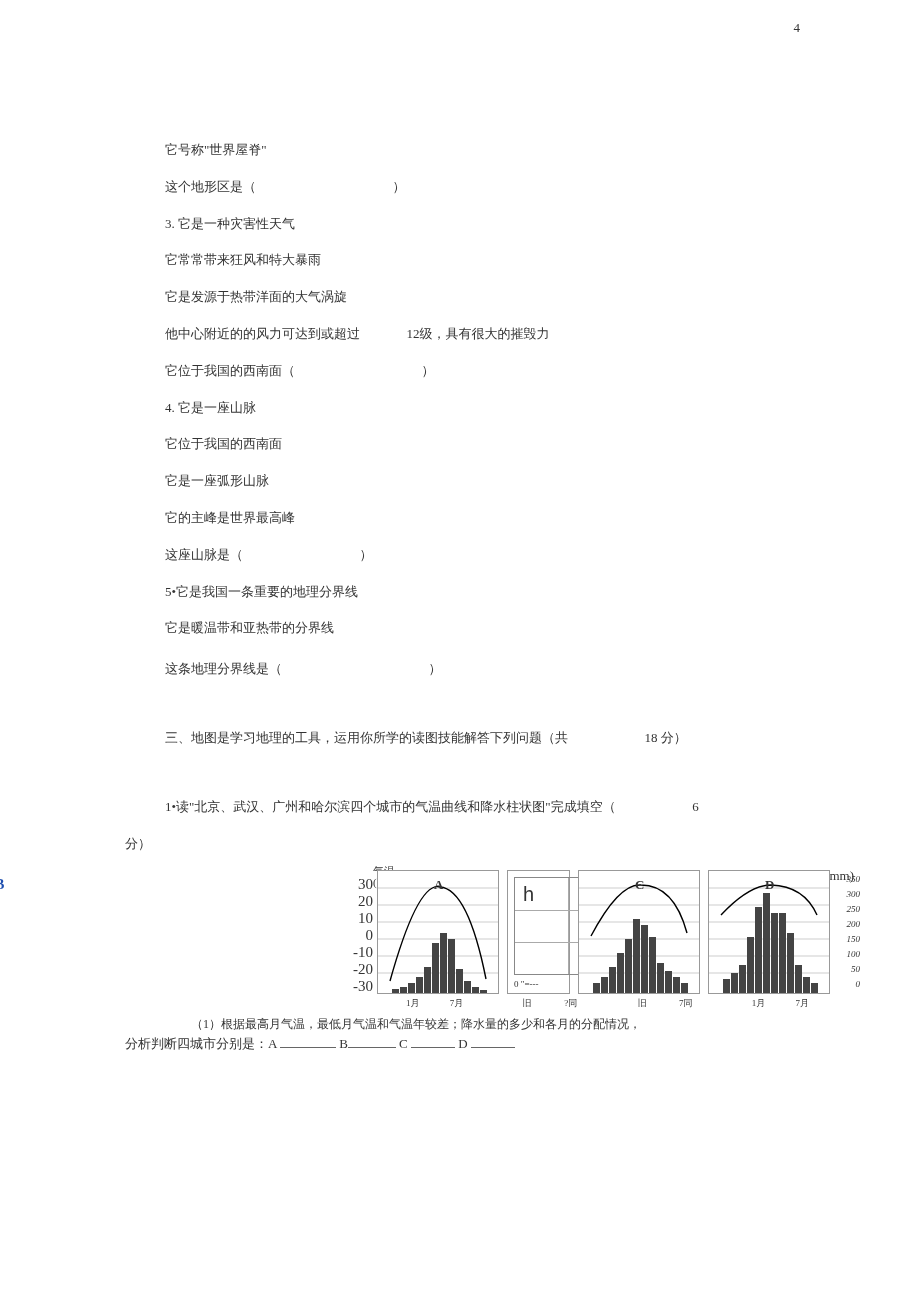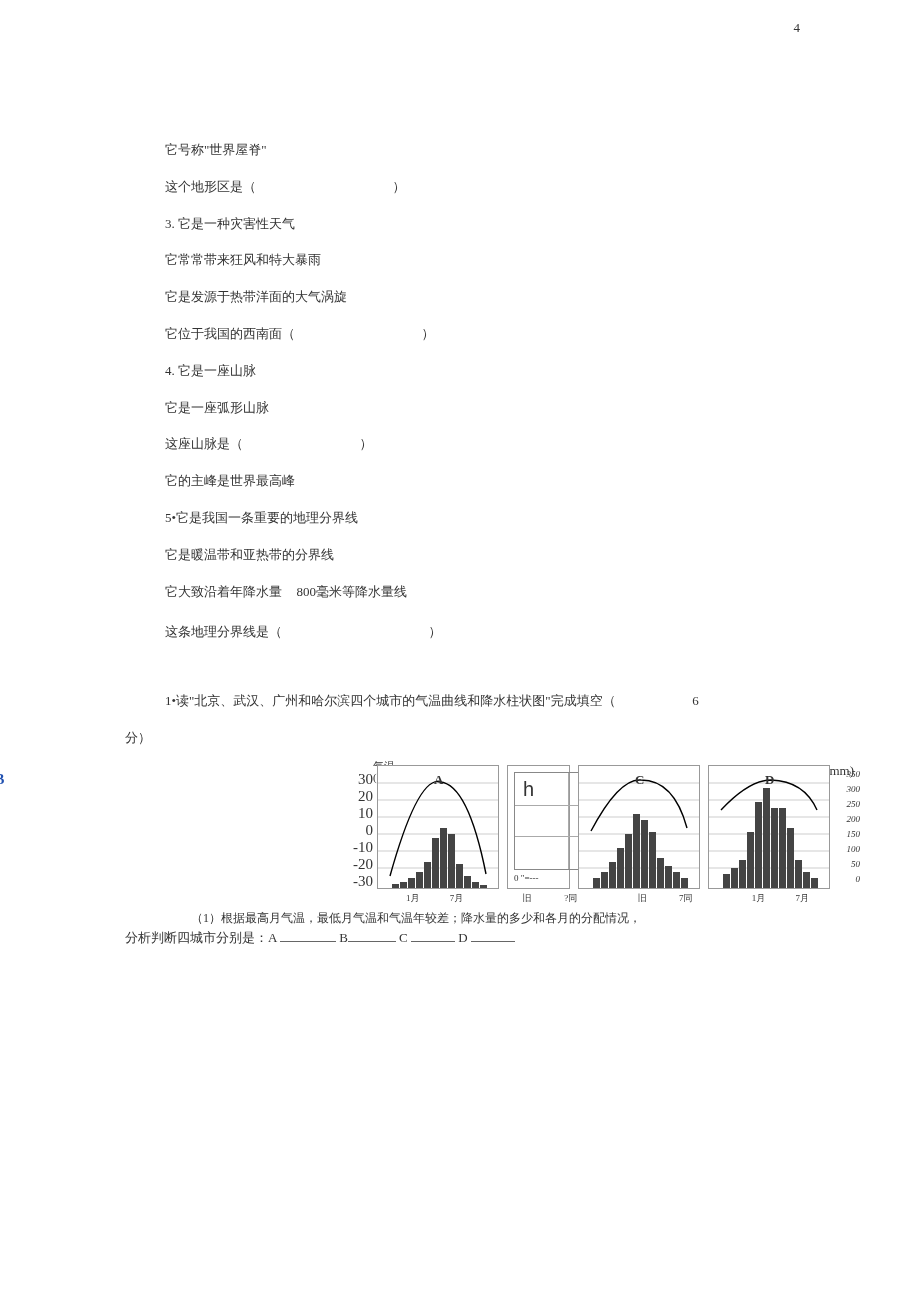--- a/index.html
+++ b/index.html
@@ -127,52 +127,58 @@
     <span>）</span>
   </div>
 
   <div class="para">
     <span>3.</span>
     <span>它是一种灾害性天气</span>
   </div>
   <div class="para">它常常带来狂风和特大暴雨</div>
   <div class="para">它是发源于热带洋面的大气涡旋</div>
   <div class="para">
+    <span>他中心附近的的风力可达到或超过</span>
+    <span class="wide-space" style="width:40px"></span>
+    <span>12级，具有很大的摧毁力</span>
+  </div>
+  <div class="para">
     <span>它位于我国的西南面（</span>
     <span class="wide-space" style="width:120px"></span>
     <span>）</span>
   </div>
 
   <div class="para">
     <span>4.</span>
     <span>它是一座山脉</span>
   </div>
+  <div class="para">它位于我国的西南面</div>
   <div class="para">它是一座弧形山脉</div>
+  <div class="para">它的主峰是世界最高峰</div>
   <div class="para">
     <span>这座山脉是（</span>
     <span class="wide-space" style="width:110px"></span>
     <span>）</span>
   </div>
-  <div class="para">它的主峰是世界最高峰</div>
 
   <div class="para">
     <span>5•</span><span>它是我国一条重要的地理分界线</span>
   </div>
   <div class="para">它是暖温带和亚热带的分界线</div>
-  <div class="para">
-    <span>它大致沿着年降水量</span>
-    <span class="wide-space" style="width:8px"></span>
-    <span>800毫米等降水量线</span>
-  </div>
   <div class="para gap">
     <span>这条地理分界线是（</span>
     <span class="wide-space" style="width:140px"></span>
     <span>）</span>
   </div>
 
+  <div class="para gap">
+    <span>三、地图是学习地理的工具，运用你所学的读图技能解答下列问题（共</span>
+    <span class="wide-space" style="width:70px"></span>
+    <span>18 分）</span>
+  </div>
 
   <div class="para">
     <span>1•</span><span>读"北京、武汉、广州和哈尔滨四个城市的气温曲线和降水柱状图"完成填空（</span>
     <span class="wide-space" style="width:70px"></span>
     <span>6</span>
   </div>
   <div class="para" style="margin-left:-40px">分）</div>
 
   <div class="charts-wrap">
     <div class="b-label" style="left:-270px; top:4px">B</div>

